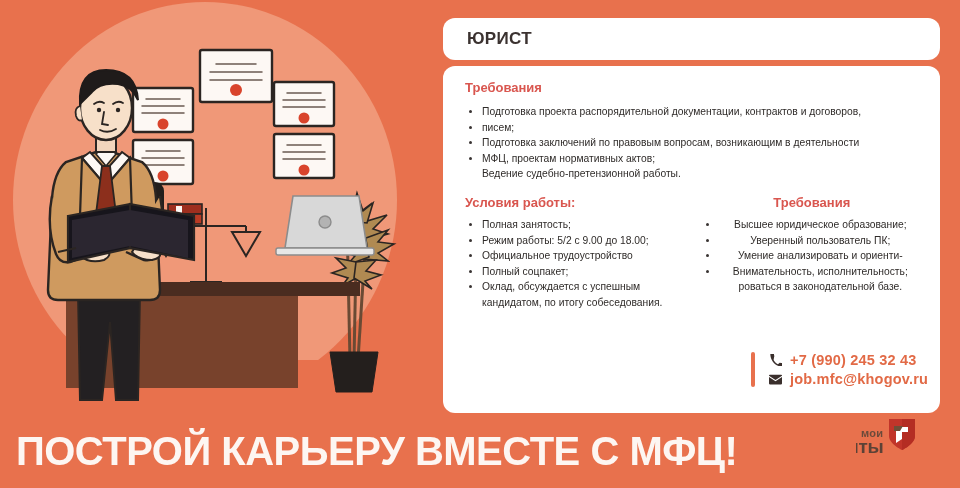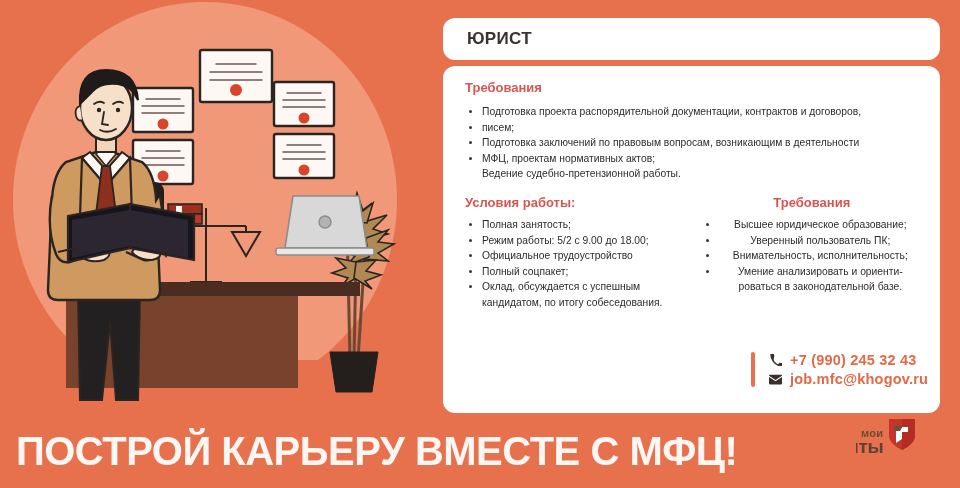--- a/index.html
+++ b/index.html
@@ -284,22 +284,22 @@
             <li class="bullet">Полный соцпакет;</li>
             <li class="bullet">Оклад, обсуждается с успешным</li>
             <li class="nobullet">кандидатом, по итогу собеседования.</li>
           </ul>
       </div>
       <div class="col-right">
         <h3 class="sec">Требования</h3>
         <ul class="bl" id="requirements-list">
             <li class="bullet">Высшее юридическое образование;</li>
             <li class="bullet">Уверенный пользователь ПК;</li>
+            <li class="bullet">Умение анализировать и ориенти-</li>
             <li class="bullet">Внимательность, исполнительность;</li>
-            <li class="bullet">Умение анализировать и ориенти-</li>
             <li class="nobullet">роваться в законодательной базе.</li>
           </ul>
       </div>
     </div>
 
     <div class="contacts">
       <div class="accent-bar"></div>
       <div class="contact-lines">
         <div class="contact-row">
           <span class="contact-ico">

